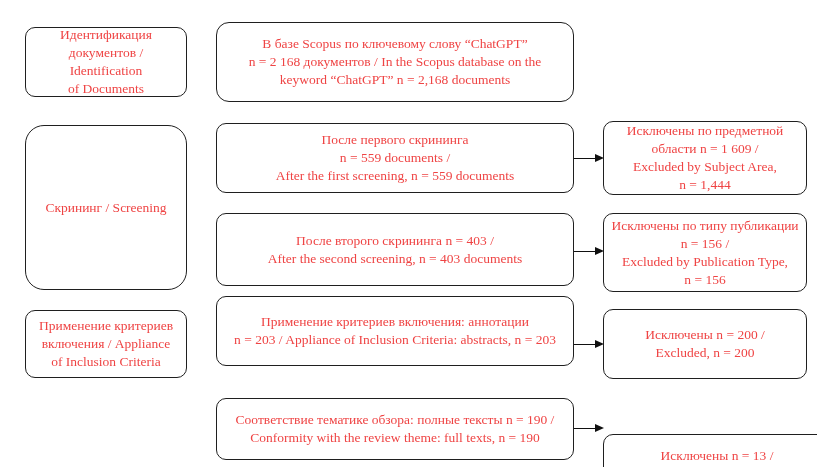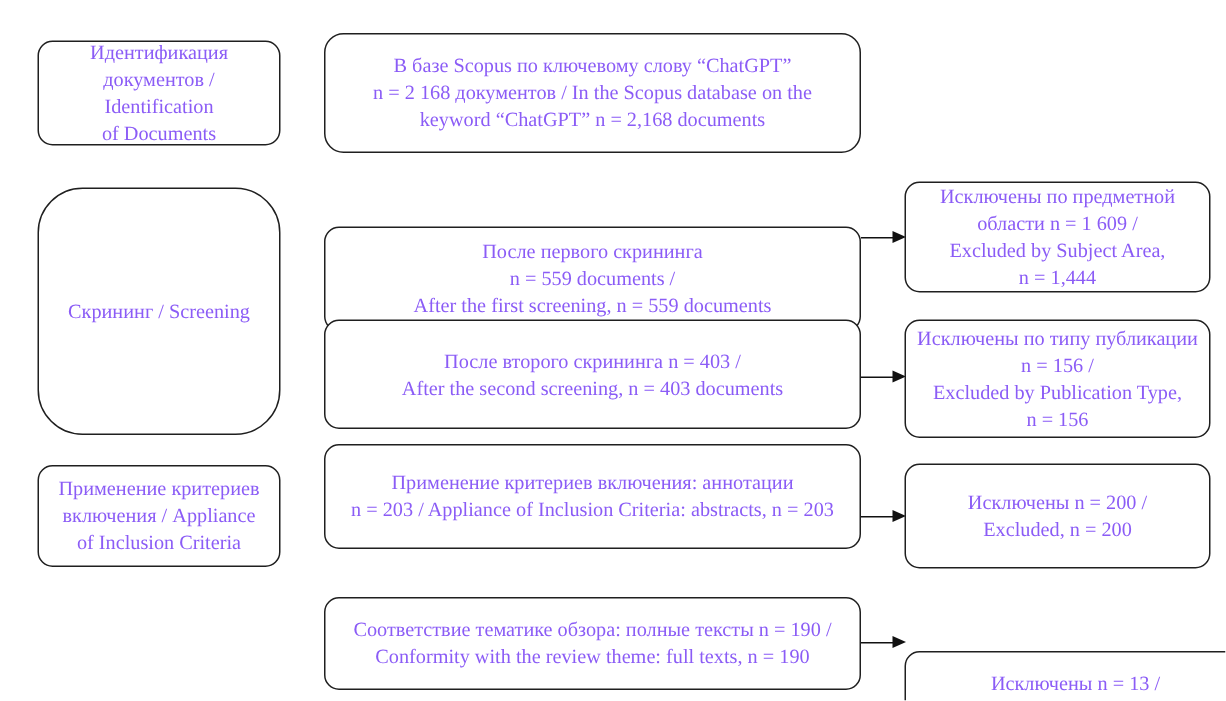--- a/index.html
+++ b/index.html
@@ -2,41 +2,41 @@
 <html><head>
 <meta charset="utf-8">
 <style>
   html, body { margin: 0; padding: 0; background: #ffffff; }
   .canvas {
     position: relative;
     width: 817px;
     height: 467px;
     background: #ffffff;
     font-family: "Liberation Serif", serif;
-    color: #8b5cf6;
+    color: #ef4444;
     overflow: hidden;
   }
   .box {
     position: absolute;
     box-sizing: border-box;
     border: 1px solid #1f1f1f;
     border-radius: 10px;
     background: #ffffff;
     display: flex;
     align-items: center;
     justify-content: center;
     text-align: center;
     padding: 3px 6px;
   }
   .box .txt {
     white-space: pre-line;
     font-size: 13.5px;
     line-height: 18px;
   }
-  .stage-screening-box { border-radius: 30px; }
+  .stage-screening-box { border-radius: 19px; }
   .arrow {
     position: absolute;
     height: 0;
     border-top: 1.5px solid #111111;
   }
   .arrow::after {
     content: "";
     position: absolute;
     right: -8px;
     top: -5px;
@@ -60,21 +60,21 @@
   <div class="box" style="left:216px; top:22px; width:358px; height:80px;border-radius:13px;">
     <div class="txt">В базе Scopus по ключевому слову “ChatGPT”
 n = 2 168 документов / In the Scopus database on the
 keyword “ChatGPT” n = 2,168 documents</div>
   </div>
 
   <div class="box stage-screening-box" style="left:25px; top:125px; width:162px; height:165px;">
     <div class="txt">Скрининг / Screening</div>
   </div>
 
-  <div class="box" style="left:216px; top:123px; width:358px; height:70px;margin-top:28px;">
+  <div class="box" style="left:216px; top:123px; width:358px; height:70px;">
     <div class="txt">После первого скрининга
 n = 559 documents /
 After the first screening, n = 559 documents</div>
   </div>
   <div class="arrow" style="left:574px; top:158px; width:22px;"></div>
   <div class="box" style="left:603px; top:121px; width:204px; height:74px;">
     <div class="txt">Исключены по предметной
 области n = 1 609 /
 Excluded by Subject Area,
 n = 1,444</div>

